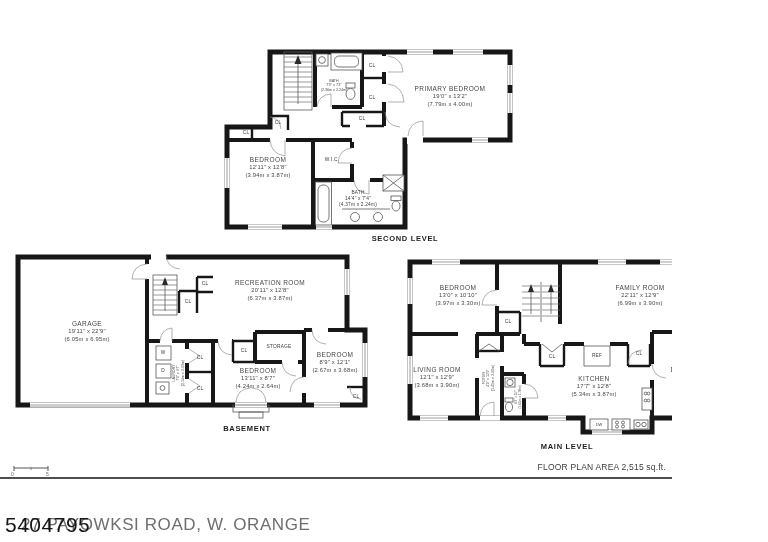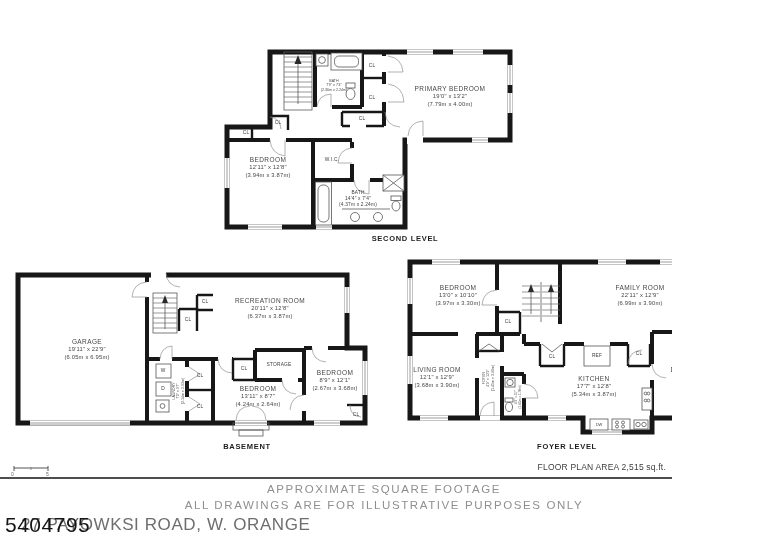--- a/index.html
+++ b/index.html
@@ -152,21 +152,21 @@
     </div>
     <div class="lb sm" style="left:110px;top:120px;">W.I.C.</div>
     <div class="lb sm" style="left:150px;top:26px;">CL</div>
     <div class="lb sm" style="left:150px;top:58px;">CL</div>
     <div class="lb sm" style="left:140px;top:79px;">CL</div>
     <div class="lb sm" style="left:24px;top:93px;">CL</div>
     <div class="lb sm" style="left:56px;top:83px;">CL</div>
     <div class="lvl" style="left:183px;top:194px;">SECOND LEVEL</div>
   </div>
 
-  <div class="plan" style="left:14px;top:269px;width:382px;height:186px;">
+  <div class="plan" style="left:14px;top:251px;width:382px;height:186px;">
     <svg width="382" height="186" viewBox="0 0 382 186">
       <path class="w5" d="M4,6 H333 V79 H351 V154 H4 Z"></path>
       <path class="w4" d="M133,6 V154"></path>
       <path class="w4" d="M133,90 H146 M158,90 H204 M218,90 H219"></path>
       <path class="w4" d="M173,90 V154"></path>
       <path class="w3" d="M173,121 H199"></path>
       <path class="w4" d="M199,90 V154"></path>
       <path class="w3" d="M219,90 H241 M219,90 V111 M219,111 H241"></path>
       <path class="w4" d="M241,81 H290 M241,81 V111 M241,111 H268 M284,111 H290"></path>
       <path class="w4" d="M290,79 V154"></path>
@@ -400,32 +400,30 @@
     <div class="lb rot" style="left:117px;top:141px;line-height:1.2;">
       <div class="xxs">4'9" x 5'7"</div>
       <div class="xxs">(1.45m x 1.70m)</div>
     </div>
     <div class="lb sm" style="left:334px;top:39px;">BALCONY</div>
     <div class="lb sm" style="left:106px;top:66px;">CL</div>
     <div class="lb sm" style="left:150px;top:101px;">CL</div>
     <div class="lb sm" style="left:237px;top:98px;">CL</div>
     <div class="lb sm" style="left:195px;top:100px;">REF</div>
     <div class="lb" style="left:197px;top:168.5px;font-size:4px;color:#444;">DW</div>
-    <div class="lvl" style="left:165px;top:186px;">FOYER LEVEL</div>
+    <div class="lvl" style="left:165px;top:186px;">MAIN LEVEL</div>
   </div>
 
   <svg id="scalebar" width="56" height="16">
     <line x1="2" y1="4" x2="36" y2="4" stroke="#555" stroke-width="1"></line>
     <line x1="2" y1="2" x2="2" y2="7" stroke="#555" stroke-width="1"></line>
     <line x1="36" y1="2" x2="36" y2="7" stroke="#555" stroke-width="1"></line>
     <line x1="19" y1="3" x2="19" y2="6" stroke="#777" stroke-width=".8"></line>
   </svg>
   <span class="num" style="position:absolute;left:11px;top:471px;font-size:5px;color:#666;">0</span>
   <span class="num" style="position:absolute;left:46px;top:471px;font-size:5px;color:#666;">5</span>
 
   <div id="area-note">FLOOR PLAN AREA 2,515 sq.ft.</div>
   <div id="divider"></div>
-  <div id="note1">APPROXIMATE SQUARE FOOTAGE</div>
-  <div id="note2">ALL DRAWINGS ARE FOR ILLUSTRATIVE PURPOSES ONLY</div>
   <div id="address">27 PAYOWKSI ROAD, W. ORANGE</div>
   <div id="watermark">5404795</div>
 
 </div>
 
 </body></html>

